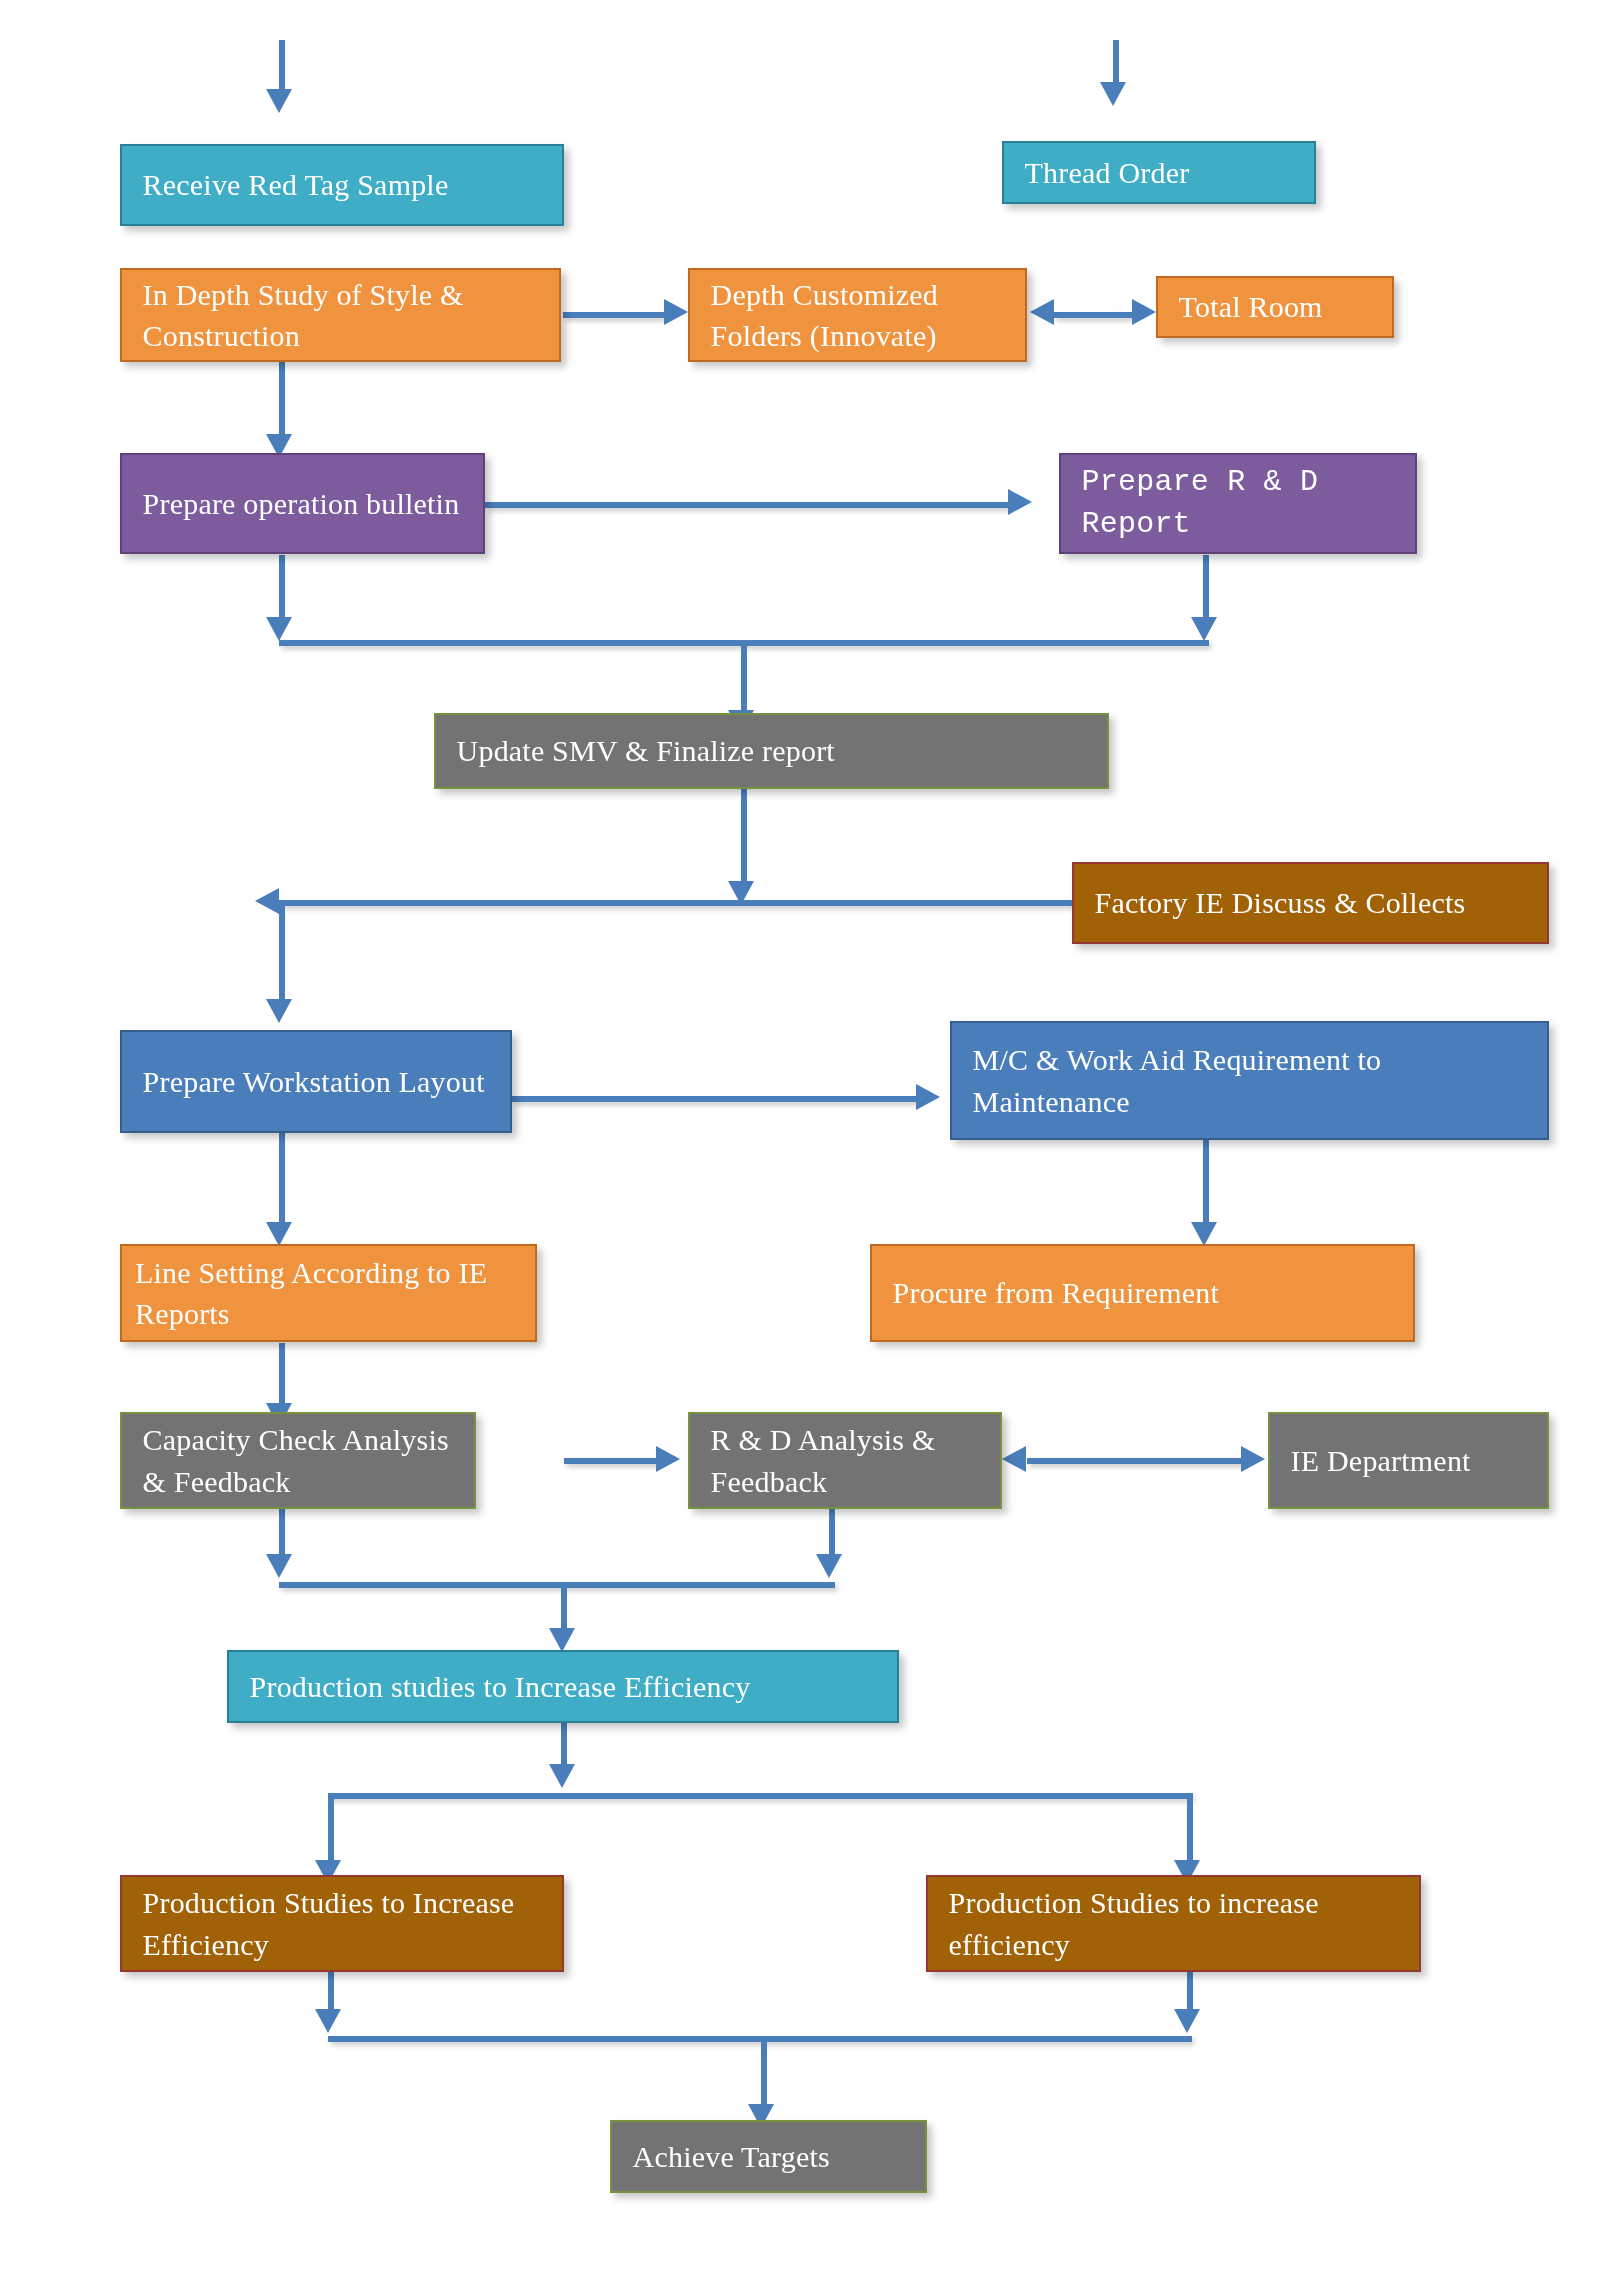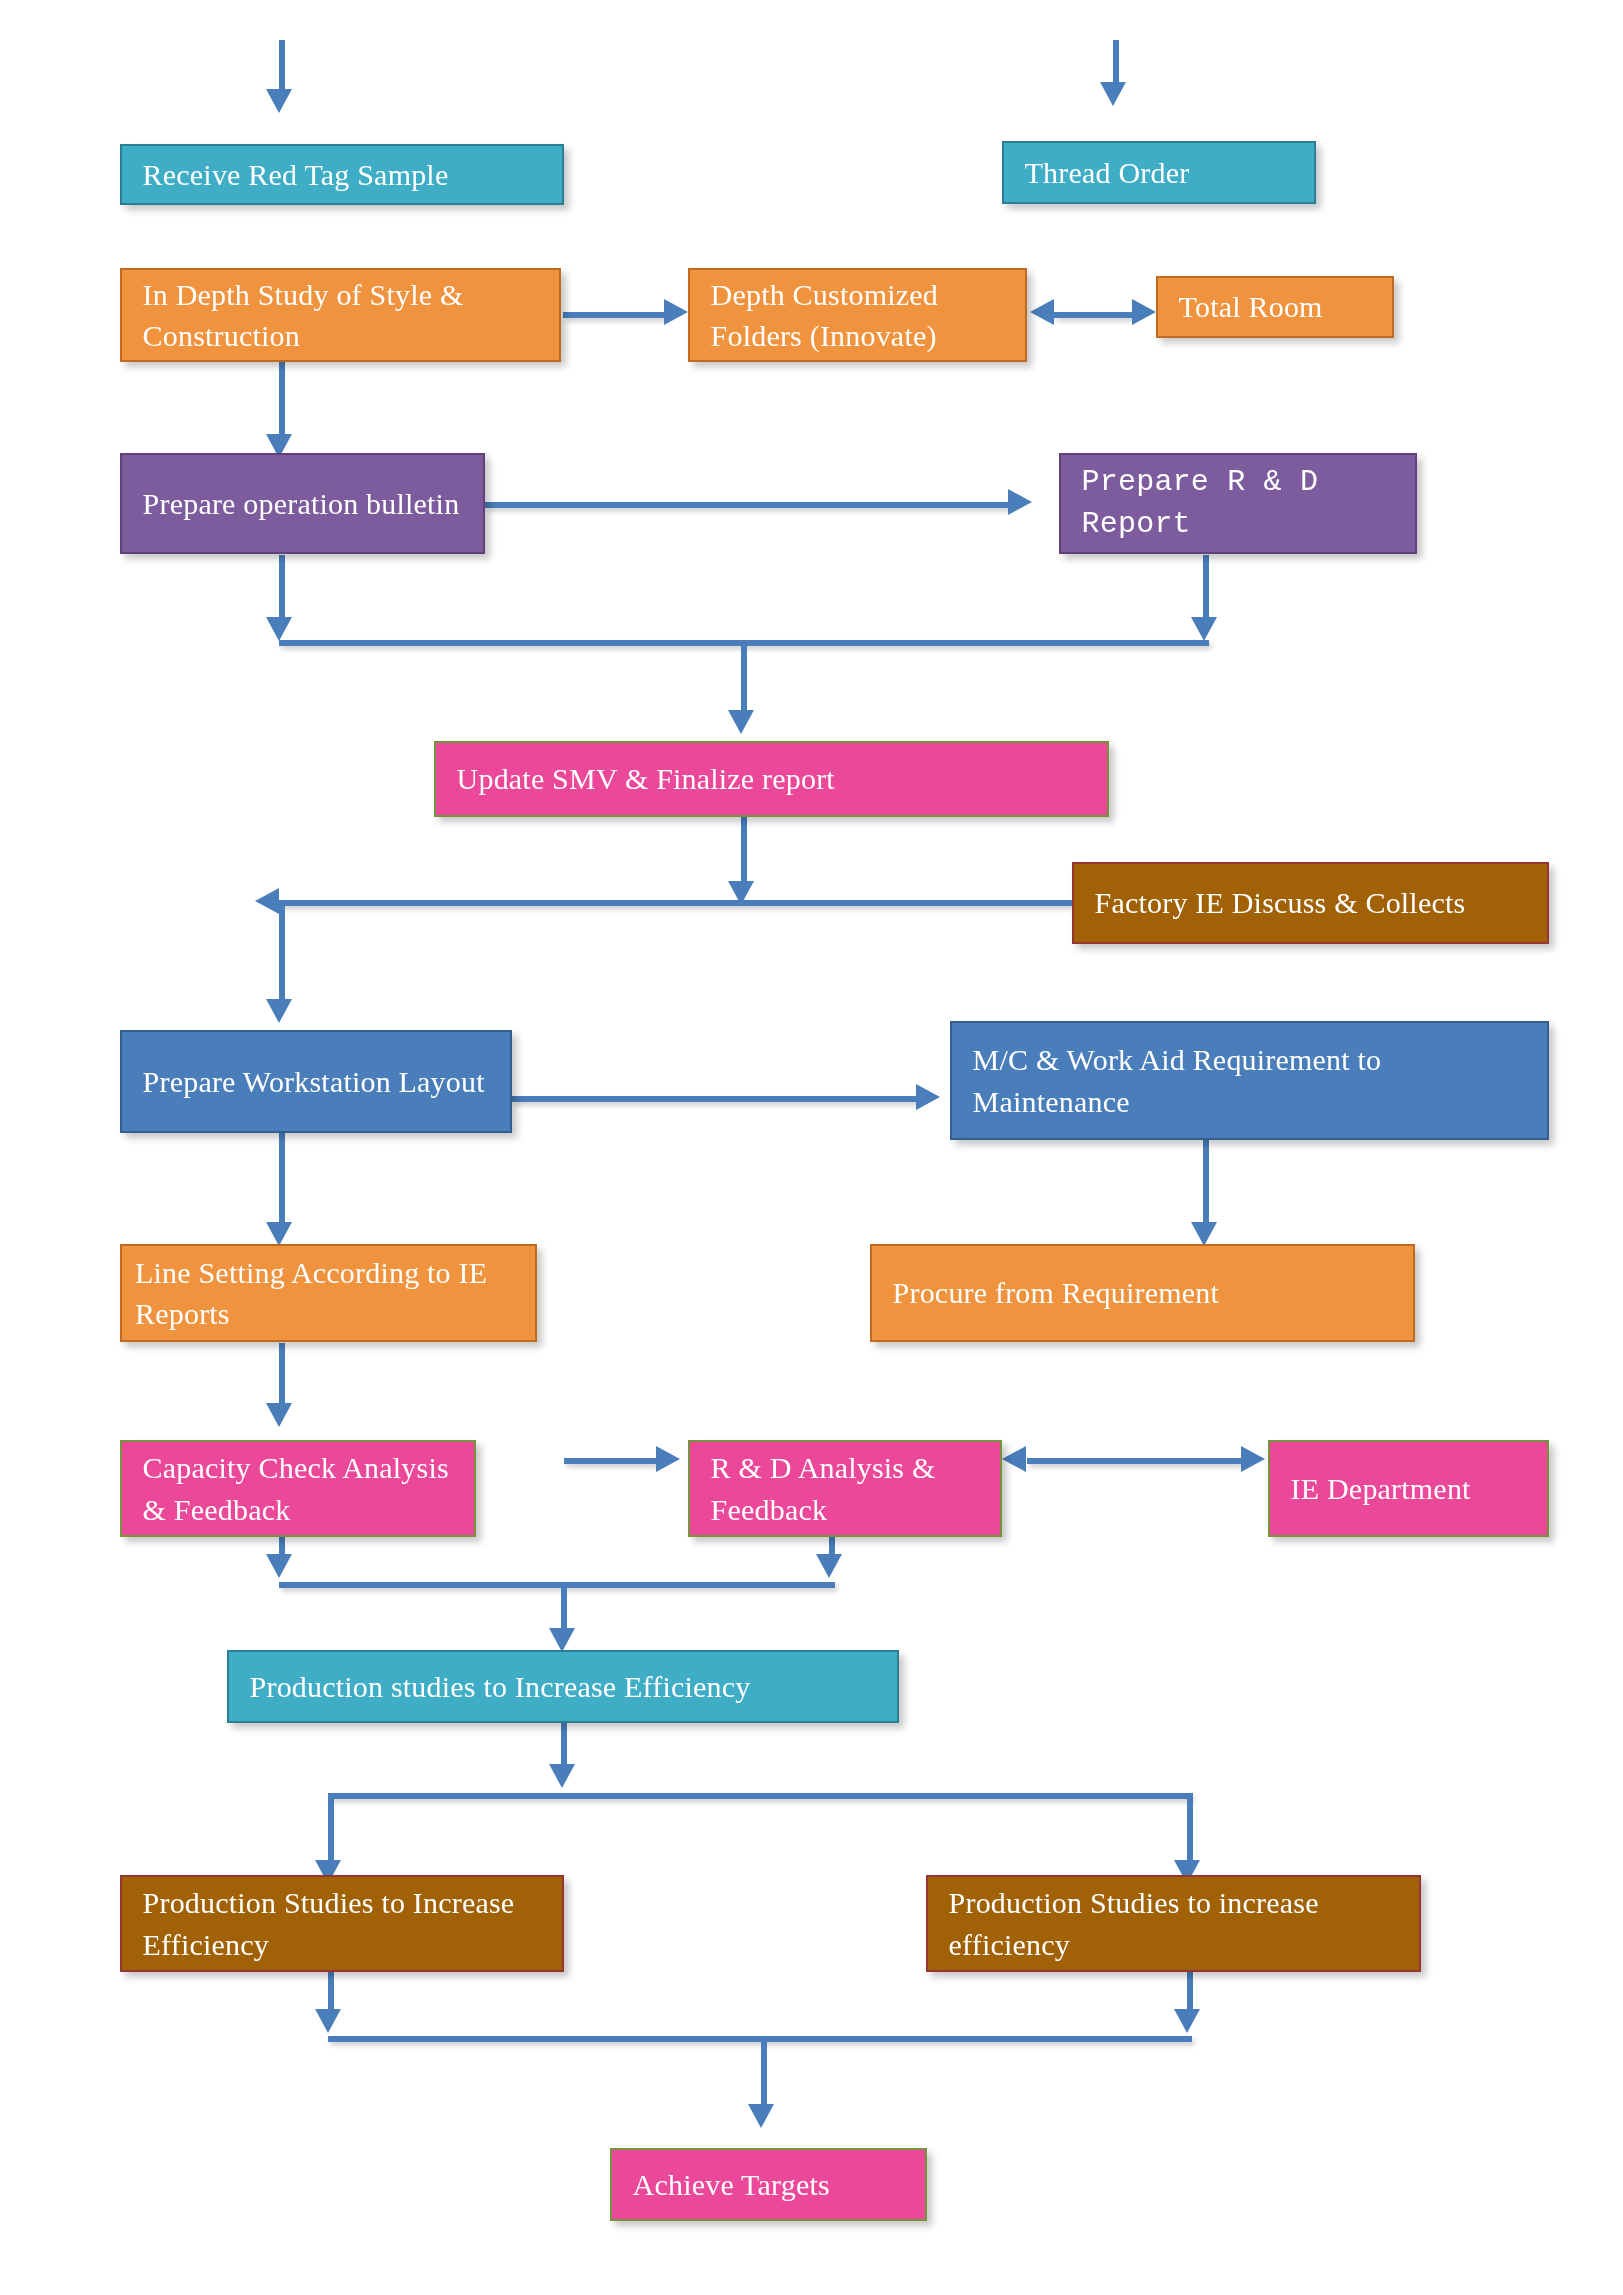--- a/index.html
+++ b/index.html
@@ -31,21 +31,21 @@
     border-width: 2.4px;
     box-shadow: 4.8px 4.8px 7.1px rgba(0,0,0,0.22);
     z-index: 5;
   }
   .node span { display: block; }
 
   
   .teal   { background: #3FADC6; border-color: #2A7F94; }
   .orange { background: #F0933E; border-color: #C06A21; }
   .purple { background: #7D5C9E; border-color: #5F4279; }
-  .green  { background: #ec4899; border-color: #76923C; margin-top: 28px; }
+  .green  { background: #737373; border-color: #76923C; }
   .red    { background: #a16207; border-color: #963634; }
   .blue   { background: #4A7EBB; border-color: #345E8E; }
 
   
   .seg {
     position: absolute;
     background: #4A7EBB;
     z-index: 2;
   }
   .seg.v { width: 5.5px; }
@@ -77,21 +77,21 @@
 <body>
 
 <div id="canvas">
 
   <div class="seg v" style="left:279px; top:40px; height:55px;"></div>
   <div class="head down" style="left:266px; top:89px;"></div>
 
   <div class="seg v" style="left:1113px; top:40px; height:49px;"></div>
   <div class="head down" style="left:1100px; top:82px;"></div>
 
-  <div class="node teal" style="left:120px; top:144px; width:444px; height:61px;">
+  <div class="node teal" style="left:120px; top:144px; width:444px; height:82px;">
     <span>Receive Red Tag Sample</span>
   </div>
 
   <div class="node teal" style="left:1002px; top:141px; width:314px; height:63px;">
     <span>Thread Order</span>
   </div>
 
   <div class="node orange" style="left:120px; top:268px; width:441px; height:94px;">
     <span>In Depth Study of Style &amp; Construction</span>
   </div>

